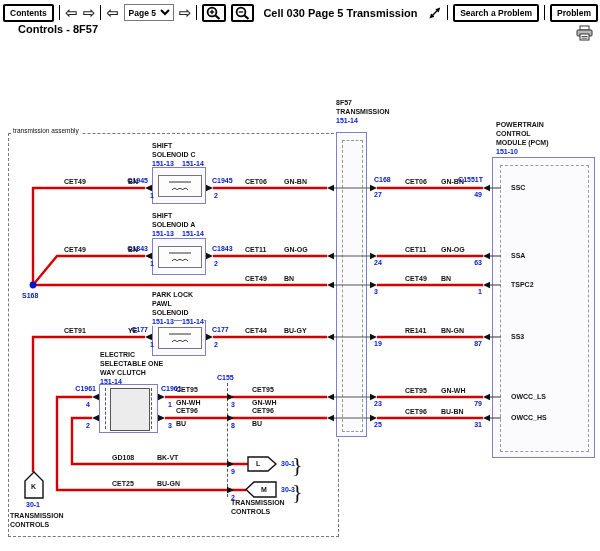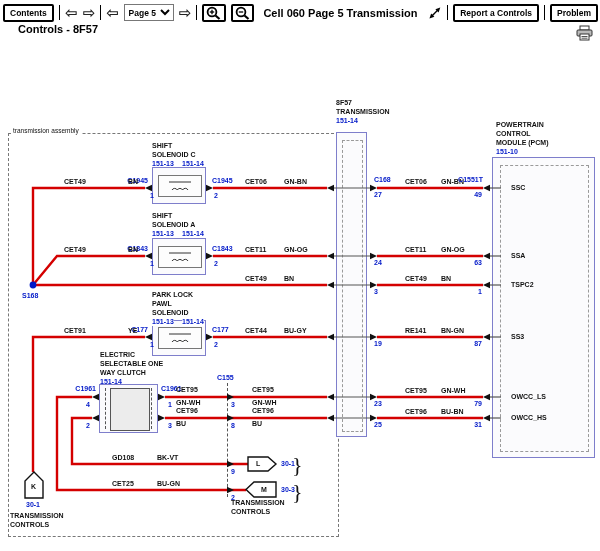--- a/index.html
+++ b/index.html
@@ -51,28 +51,28 @@
         <line x1="6" y1="3.8" x2="6" y2="8.2" stroke="#000" stroke-width="1.3"></line>
       </svg>
     </button>
     <button class="zbtn">
       <svg width="15" height="14" viewBox="0 0 15 14">
         <circle cx="6" cy="6" r="4.4" fill="none" stroke="#000" stroke-width="1.8"></circle>
         <line x1="9.5" y1="9.5" x2="13.5" y2="13" stroke="#000" stroke-width="2.2"></line>
         <line x1="3.8" y1="6" x2="8.2" y2="6" stroke="#000" stroke-width="1.3"></line>
       </svg>
     </button>
-    <span id="title1">Cell 060 Page 5 Transmission</span>
+    <span id="title1">Cell 030 Page 5 Transmission</span>
     <svg width="14" height="14" viewBox="0 0 14 14" style="margin-left:6px;">
       <line x1="3.5" y1="10.5" x2="10.5" y2="3.5" stroke="#000" stroke-width="1.4"></line>
       <polygon points="12.5,1.5 7.5,3.2 10.8,6.5" fill="#000"></polygon>
       <polygon points="1.5,12.5 6.5,10.8 3.2,7.5" fill="#000"></polygon>
     </svg>
     <div class="sep"></div>
-    <button class="tbtn">Report a Controls</button>
+    <button class="tbtn">Search a Problem</button>
     <div class="sep"></div>
     <button class="tbtn">Problem</button>
   </div>
   <div id="title2">Controls - 8F57</div>
   <div id="printer">
     <svg width="19" height="16" viewBox="0 0 19 16">
       <rect x="5" y="1" width="9" height="4" fill="#fff" stroke="#333" stroke-width="1"></rect>
       <rect x="2" y="5" width="15" height="6" rx="1" fill="#bbb" stroke="#333" stroke-width="1"></rect>
       <rect x="5" y="9" width="9" height="6" fill="#fff" stroke="#333" stroke-width="1"></rect>
       <line x1="6.5" y1="11.5" x2="12.5" y2="11.5" stroke="#555" stroke-width="1"></line>

